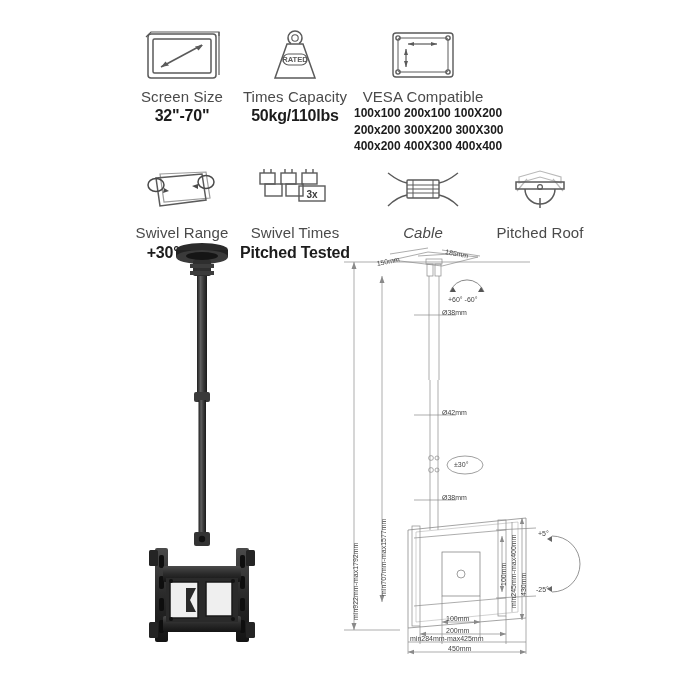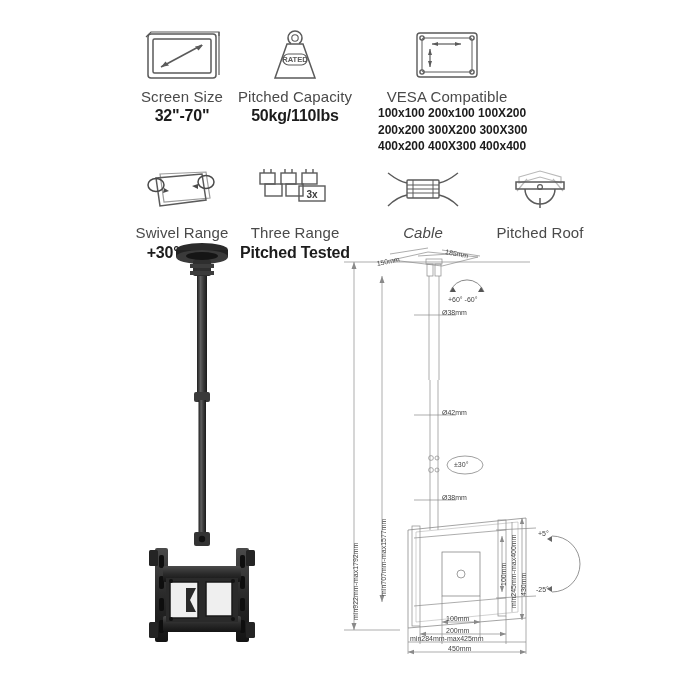--- a/index.html
+++ b/index.html
@@ -53,21 +53,21 @@
     font-weight: bold;
     color: #1c1c1c;
     line-height: 1.28;
     margin-top: 1px;
     white-space: nowrap;
   }
 
   
   .c1 { width: 108px; }
   .c2 { width: 118px; }
-  .c3 { width: 138px; margin-left: 24px; }
+  .c3 { width: 138px; }
   .c4 { width: 96px; }
   
   .d1 { width: 108px; }
   .d2 { width: 118px; }
   .d3 { width: 138px; font-style: italic; }
   .d4 { width: 96px; }
 
   .row2 { margin-top: 8px; }
 
   
@@ -140,21 +140,21 @@
             <g fill="none" stroke="#5a5a5a" stroke-width="1.5">
               <path d="M38 4 a7 7 0 0 1 7 7 a7 7 0 0 1 -3 5.6"></path>
               <path d="M38 4 a7 7 0 0 0 -7 7 a7 7 0 0 0 3 5.6"></path>
               <circle cx="38" cy="11" r="3.2" stroke-width="1.1"></circle>
               <path d="M30 17 L46 17 L58 51 L18 51 Z"></path>
               <rect x="26" y="27" width="24" height="11" rx="5.5" stroke-width="1.2"></rect>
             </g>
             <text x="38" y="35.4" font-family="Liberation Sans, sans-serif" font-size="7.6" font-weight="bold" fill="#5a5a5a" text-anchor="middle">RATED</text>
           </svg>
         </div>
-        <div class="flabel">Pitched Capacity</div>
+        <div class="flabel">Times Capacity</div>
         <div class="fvalue">50kg/110lbs</div>
       </div>
 
       <div class="fcell c3">
         <div class="art">
           <svg width="88" height="56" viewBox="0 0 88 56">
             <g fill="none" stroke="#5a5a5a" stroke-width="1.4">
               <rect x="14" y="6" width="60" height="44" rx="3"></rect>
               <rect x="19" y="11" width="50" height="34" rx="1.5" stroke-width="1"></rect>
               <circle cx="19" cy="11" r="2.1"></circle>
@@ -211,21 +211,21 @@
               <path d="M34 5 L34 1 M41 5 L41 1"></path>
               <rect x="30" y="5" width="15" height="11"></rect>
               <rect x="35" y="16" width="17" height="12"></rect>
               <path d="M55 5 L55 1 M62 5 L62 1"></path>
               <rect x="51" y="5" width="15" height="11"></rect>
               <rect x="48" y="18" width="26" height="15"></rect>
             </g>
             <text x="61" y="29.5" font-family="Liberation Sans, sans-serif" font-size="10" font-weight="bold" fill="#3a3a3a" text-anchor="middle">3x</text>
           </svg>
         </div>
-        <div class="flabel">Three Range</div>
+        <div class="flabel">Swivel Times</div>
         <div class="fvalue">Pitched Tested</div>
       </div>
 
       <div class="fcell d3">
         <div class="art">
           <svg width="92" height="44" viewBox="0 0 92 44">
             <g fill="none" stroke="#5a5a5a" stroke-width="1.4">
               <rect x="30" y="11" width="32" height="18" rx="1"></rect>
               <line x1="30" y1="16" x2="62" y2="16" stroke-width="1"></line>
               <line x1="30" y1="20" x2="62" y2="20" stroke-width="1"></line>

